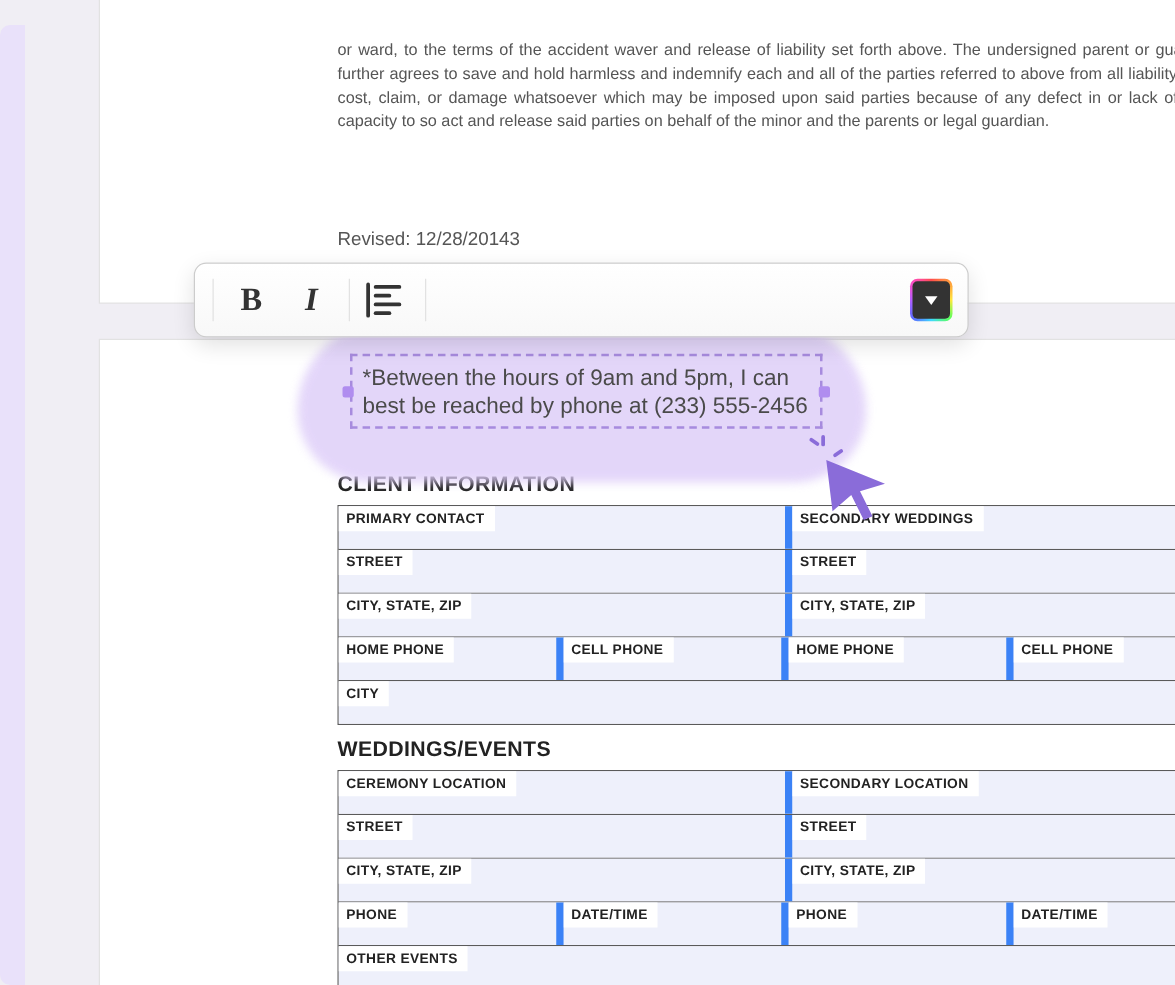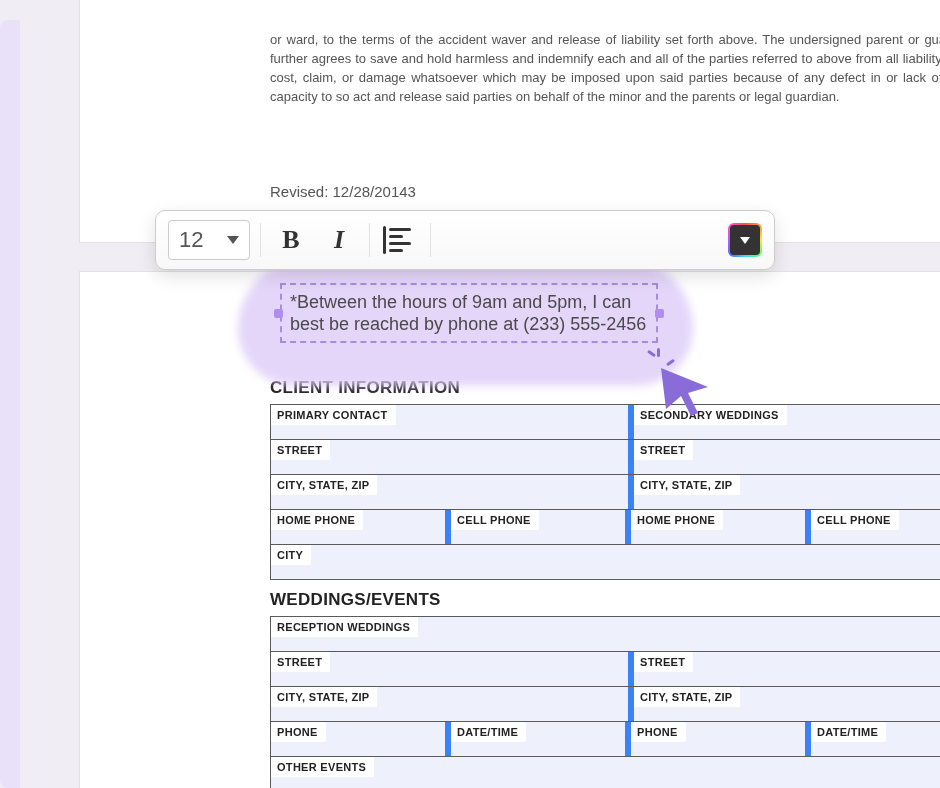--- a/index.html
+++ b/index.html
@@ -237,24 +237,20 @@
 
 <div class="page-top">
   <div class="legal-text">or ward, to the terms of the accident waver and release of liability set forth above. The undersigned parent or guardian further agrees to save and hold harmless and indemnify each and all of the parties referred to above from all liability, loss, cost, claim, or damage whatsoever which may be imposed upon said parties because of any defect in or lack of such capacity to so act and release said parties on behalf of the minor and the parents or legal guardian.</div>
   <div class="revised-row">
     <span>Revised: 12/28/2014</span>
     <span>3</span>
   </div>
 </div>
 
 <div class="toolbar">
-  <div class="tb-select size">
-    <span>12</span>
-    <span class="tb-caret"></span>
-  </div>
   <div class="tb-sep"></div>
   <div class="tb-btn">
     <span class="bold-g">B</span>
   </div>
   <div class="tb-btn">
     <span class="italic-g">I</span>
   </div>
   <div class="tb-sep"></div>
   <div class="tb-btn">
     <div class="align-wrap">
@@ -337,21 +333,24 @@
           </div>
       </div>
     </div>
   </div>
 
   <div class="form-area" style="top:318px">
     <div class="section-title">WEDDINGS/EVENTS</div>
     <div class="form-table">
       <div class="form-row">
         <div class="cell">
-            <span class="cell-label">RECEPTION WEDDINGS</span>
+            <span class="cell-label">CEREMONY LOCATION</span>
+          </div>
+        <div class="cell">
+            <span class="cell-label">SECONDARY LOCATION</span>
           </div>
       </div>
       <div class="form-row">
         <div class="cell">
             <span class="cell-label">STREET</span>
           </div>
         <div class="cell">
             <span class="cell-label">STREET</span>
           </div>
       </div>

